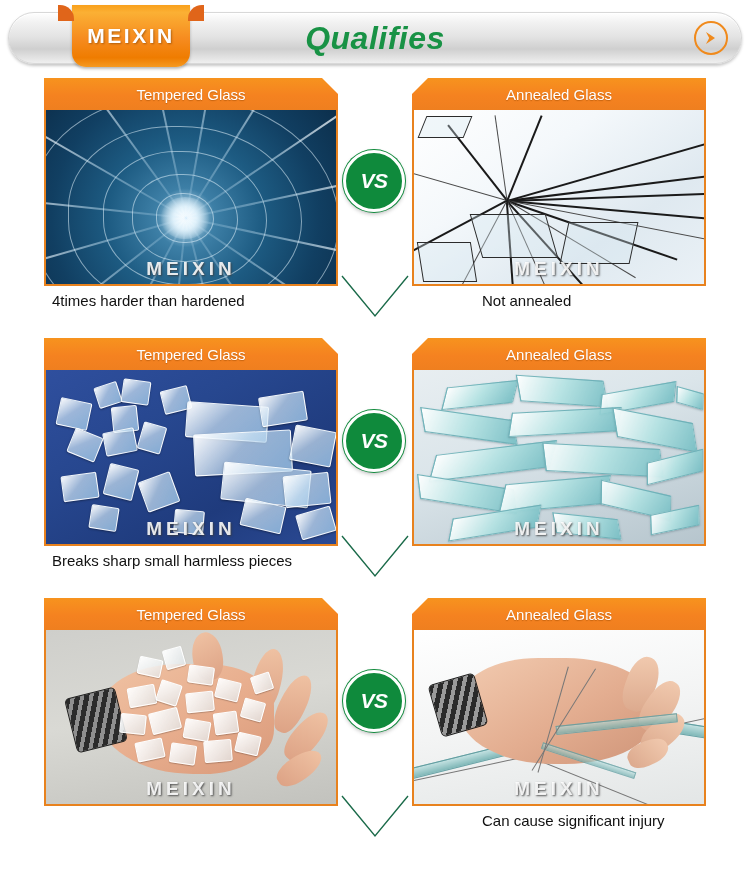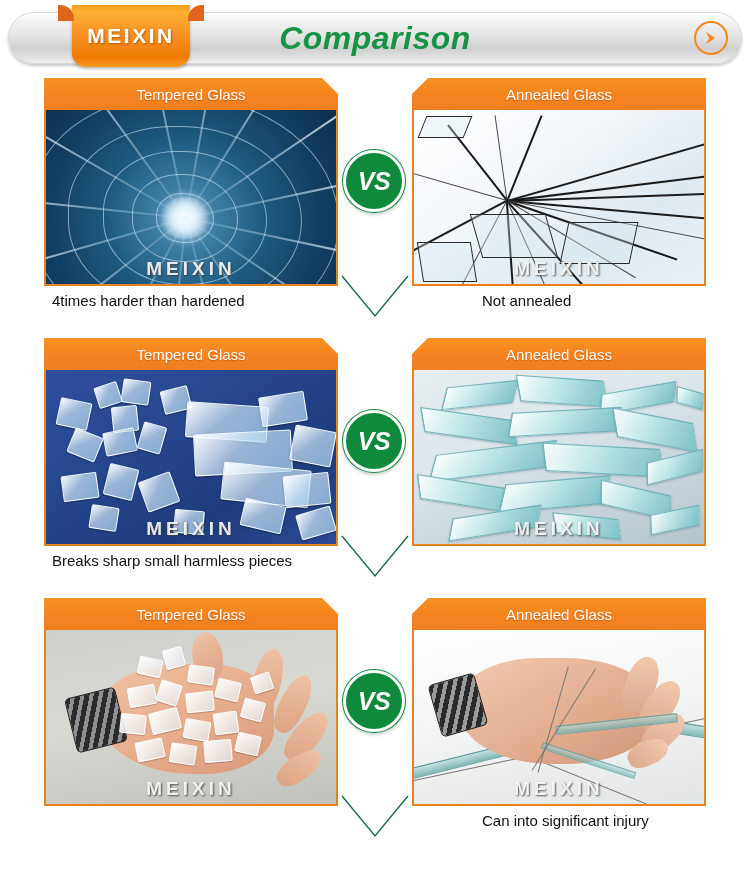--- a/index.html
+++ b/index.html
@@ -188,21 +188,21 @@
     border: 3px solid #ffffff;
     box-sizing: border-box;
     box-shadow: 0 0 0 1px #0f8a3c, 0 2px 4px rgba(0,0,0,0.28);
     display: flex;
     align-items: center;
     justify-content: center;
     z-index: 20;
   }
   .vs span {
     color: #ffffff;
-    font-size: 25px;
+    font-size: 21px;
     font-weight: bold;
     font-style: italic;
     letter-spacing: -0.5px;
   }
 
   
   .chev {
     position: absolute;
     left: 340px;
     top: 196px;
@@ -364,21 +364,21 @@
 <body>
 
 <div class="header">
   <div class="header-bar"></div>
 
   <div class="logo-tab">
     <span class="logo-text">MEIXIN</span>
   </div>
 
   <div class="header-title">
-    <span>Comparison</span>
+    <span>Qualifies</span>
   </div>
 
   <div class="arrow-btn">
     <svg width="18" height="18" viewBox="0 0 18 18" aria-hidden="true">
       <path d="M4 3 L13 9 L4 15 L7.2 9 Z" fill="#f08a1c"></path>
     </svg>
   </div>
 </div>
 
 <div class="rows">
@@ -604,20 +604,20 @@
             <div class="glassbar" style="left:142px;top:96px;width:120px;height:7px;transform:rotate(-6deg);opacity:0.85;"></div>
             <div class="glassbar" style="left:128px;top:112px;width:96px;height:5px;transform:rotate(18deg);opacity:0.8;"></div>
             <div class="scratch" style="left:118px;top:140px;width:120px;transform:rotate(-58deg);"></div>
             <div class="scratch" style="left:124px;top:142px;width:110px;transform:rotate(-74deg);"></div>
           </div>
         </div>
         <div class="watermark">MEIXIN</div>
       </div>
     </div>
 
-    <div class="caption right">Can into significant injury</div>
+    <div class="caption right">Can cause significant injury</div>
 
     <svg class="chev" viewBox="0 0 70 46">
       <polyline points="2,2 35,42 68,2" fill="none" stroke="#1b6b4a" stroke-width="1.4"></polyline>
     </svg>
   </div>
 
 </div>
 
 </body></html>

